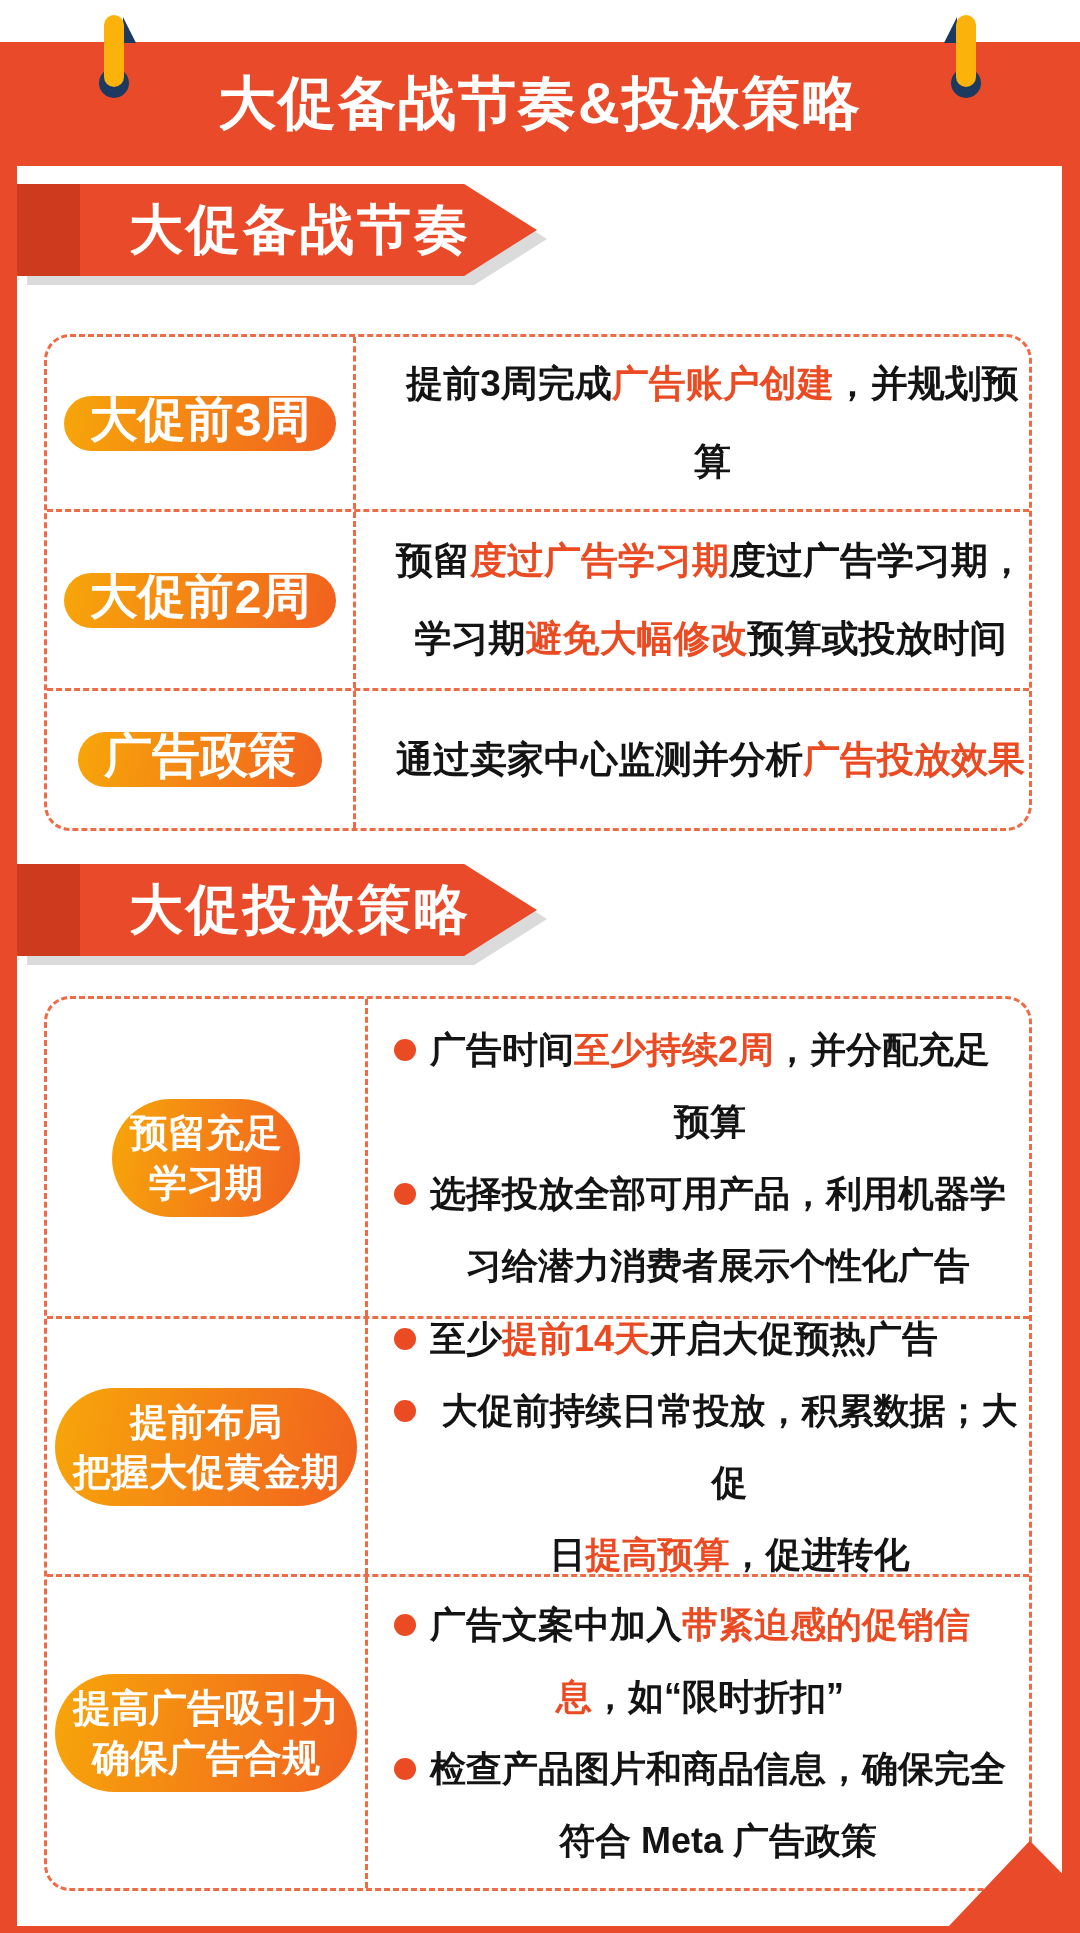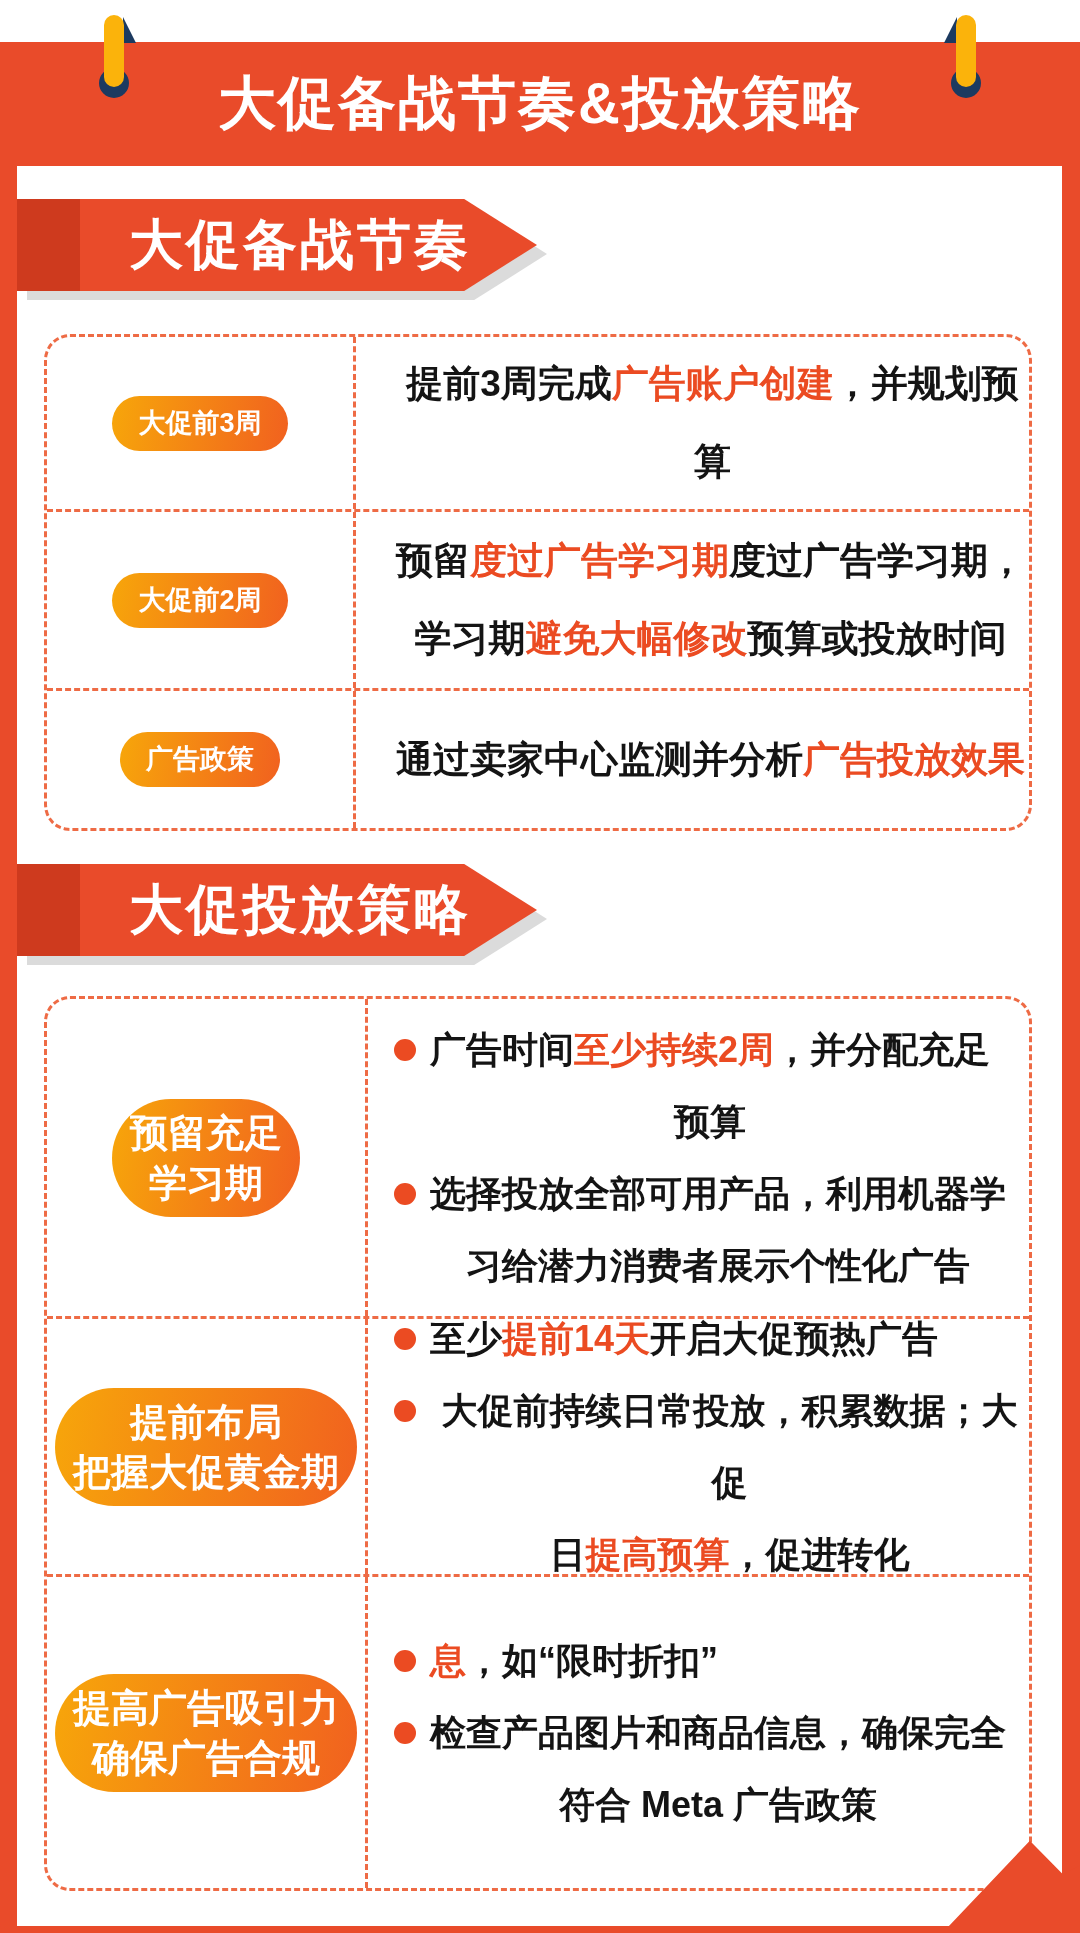--- a/index.html
+++ b/index.html
@@ -34,21 +34,21 @@
   
   .card{position:absolute;left:17px;top:155px;width:1045px;height:1760px;background:var(--card-white);}
   
   .ribbon{position:absolute;left:0;width:520px;height:92px;}
   .ribbon .shadow{position:absolute;left:10px;top:9px;width:100%;height:100%;background:var(--ribbon-shadow);
     clip-path:polygon(0 0,86% 0,100% 50%,86% 100%,0 100%);}
   .ribbon .body{position:absolute;left:0;top:0;width:100%;height:100%;background:var(--theme-orange);
     clip-path:polygon(0 0,86% 0,100% 50%,86% 100%,0 100%);display:flex;align-items:center;}
   .ribbon .fold{position:absolute;left:0;top:0;width:63px;height:100%;background:var(--dark-red);}
   .ribbon .label{position:relative;margin-left:112px;color:#fff;font-size:54px;font-weight:700;letter-spacing:3px;}
-  .ribbon-1{top:33px;}
+  .ribbon-1{top:18px;}
   .ribbon-2{top:698px;}
   
   .dtable{position:absolute;left:27px;width:988px;border:3px dashed var(--dash);border-radius:26px;box-sizing:border-box;
     display:flex;flex-direction:column;}
   .table-0{top:168px;height:497px;}
   .table-1{top:830px;height:895px;}
   .row{display:flex;box-sizing:border-box;}
   .row + .row{border-top:3px dashed var(--dash);}
   .table-0 .row:nth-child(1){height:172px;}
   .table-0 .row:nth-child(2){height:179px;}
@@ -58,21 +58,21 @@
   .table-1 .row:nth-child(3){flex:1;}
   .cell-left{display:flex;align-items:center;justify-content:center;box-sizing:border-box;}
   .table-0 .cell-left{width:306px;}
   .table-1 .cell-left{width:318px;}
   .cell-right{flex:1;border-left:3px dashed var(--dash);display:flex;flex-direction:column;justify-content:center;box-sizing:border-box;}
   .table-0 .cell-right{padding-left:40px;gap:4px;}
   .table-1 .cell-right{padding-left:26px;}
   
   .badge{background:linear-gradient(100deg,var(--badge-yellow),var(--badge-orange));border-radius:60px;
     color:#fff;font-weight:700;text-align:center;}
-  .badge.one-line{font-size:27px;line-height:55px;padding:0 26px;}
+  .badge.one-line{font-size:48px;line-height:55px;padding:0 26px;font-family:Liberation Mono, monospace;}
   .badge.multi-line{font-size:38px;line-height:50px;padding:9px 18px;}
   
   .item{display:flex;}
   .item-text{color:var(--text-black);font-weight:700;text-align:center;}
   .table-0 .item-text{font-size:37px;line-height:78px;}
   .table-1 .item-text{font-size:36px;line-height:72px;}
   .hl{color:var(--highlight);}
   .dot{flex:0 0 auto;width:22px;height:22px;border-radius:50%;background:var(--highlight);margin:25px 14px 0 0;}
   
   .fold-corner{position:absolute;left:948px;top:1828px;width:132px;height:88px;background:var(--theme-orange);
@@ -214,20 +214,21 @@
           <div class="cell-left">
             <div class="badge multi-line">
               <div class="badge-line">提高广告吸引力</div>
               <div class="badge-line">确保广告合规</div>
             </div>
           </div>
           <div class="cell-right">
             <div class="item">
               <div class="dot"></div>
               <div class="item-text">
+                <div class="line"><span>广告文案中加入</span><span class="hl">带紧迫感的促销信</span></div>
                 <div class="line"><span class="hl">息</span><span>，如“限时折扣”</span></div>
               </div>
             </div>
             <div class="item">
               <div class="dot"></div>
               <div class="item-text">
                 <div class="line"><span>检查产品图片和商品信息，确保完全</span></div>
                 <div class="line"><span>符合 Meta 广告政策</span></div>
               </div>
             </div>

